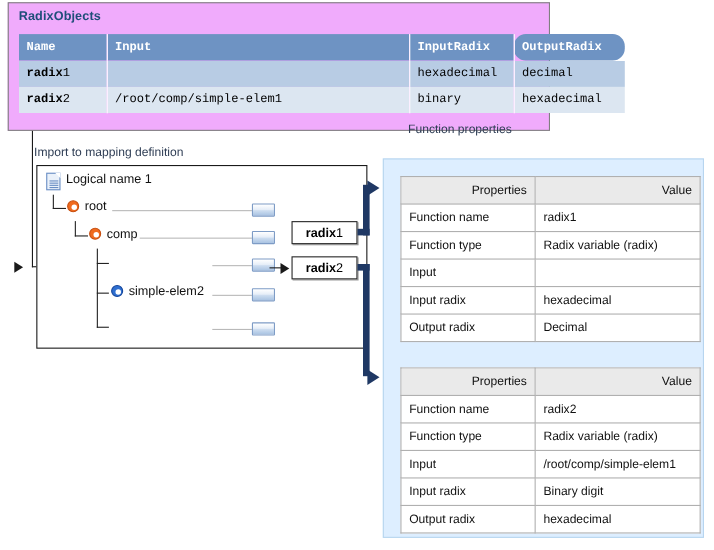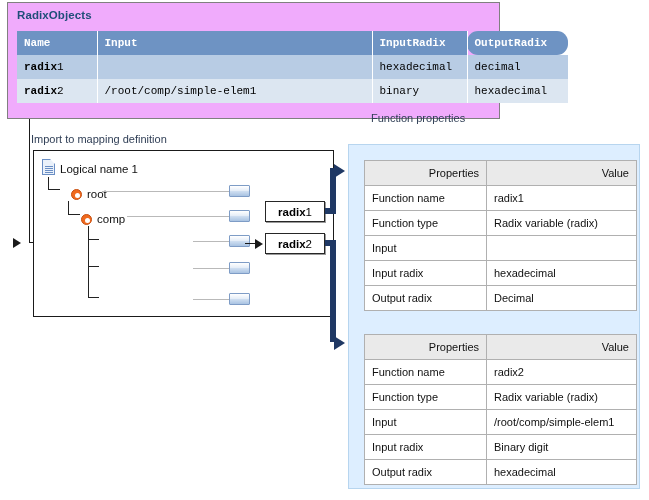--- a/index.html
+++ b/index.html
@@ -88,21 +88,21 @@
     width: 301px;
     height: 167px;
     border: 1px solid #1a1a1a;
     background: #ffffff;
     box-sizing: border-box;
   }
   .tree-row {
     position: absolute;
     height: 18px;
     display: flex;
-    align-items: flex-end;
+    align-items: flex-start;
     white-space: nowrap;
   }
   .tree-label {
     font-size: 11.5px;
     color: #111;
     padding-left: 5px;
   }
 
   
   .doc-icon {
@@ -306,38 +306,42 @@
 
 <div id="tree-panel">
 
   <div class="tree-row" style="left:8px; top:6px;">
     <span class="doc-icon"></span>
     <span class="tree-label">Logical name 1</span>
   </div>
 
   <div class="elbow" style="left:14px; top:26px; width:11px; height:12px;"></div>
 
-  <div class="tree-row" style="left:37px; top:31px;">
+  <div class="tree-row" style="left:27px; top:31px;">
     <span class="node-dot node-orange"></span>
     <span class="tree-label">root</span>
   </div>
 
   <div class="elbow" style="left:34px; top:50px; width:11px; height:13px;"></div>
 
   <div class="tree-row" style="left:47px; top:56px;">
     <span class="node-dot node-orange"></span>
     <span class="tree-label">comp</span>
   </div>
 
   <div class="tee" style="left:54px; top:75px; height:72px;"></div>
   <div class="tee-arm" style="left:54px; top:88px; width:11px;"></div>
   <div class="tee-arm" style="left:54px; top:115px; width:11px;"></div>
   <div class="tee-arm" style="left:54px; top:146px; width:11px;"></div>
 
 
+  <div class="tree-row" style="left:67px; top:108px;">
+    <span class="node-dot node-blue"></span>
+    <span class="tree-label">simple-elem2</span>
+  </div>
 
 
   <div class="leader" style="left:68px;  top:40px;  width:127px;"></div>
   <div class="leader" style="left:93px;  top:65px;  width:102px;"></div>
   <div class="leader" style="left:159px; top:90px;  width:36px;"></div>
   <div class="leader" style="left:159px; top:117px; width:36px;"></div>
   <div class="leader" style="left:159px; top:148px; width:36px;"></div>
 
   <div class="field-icon" style="left:195px; top:34px;"></div>
   <div class="field-icon" style="left:195px; top:59px;"></div>

